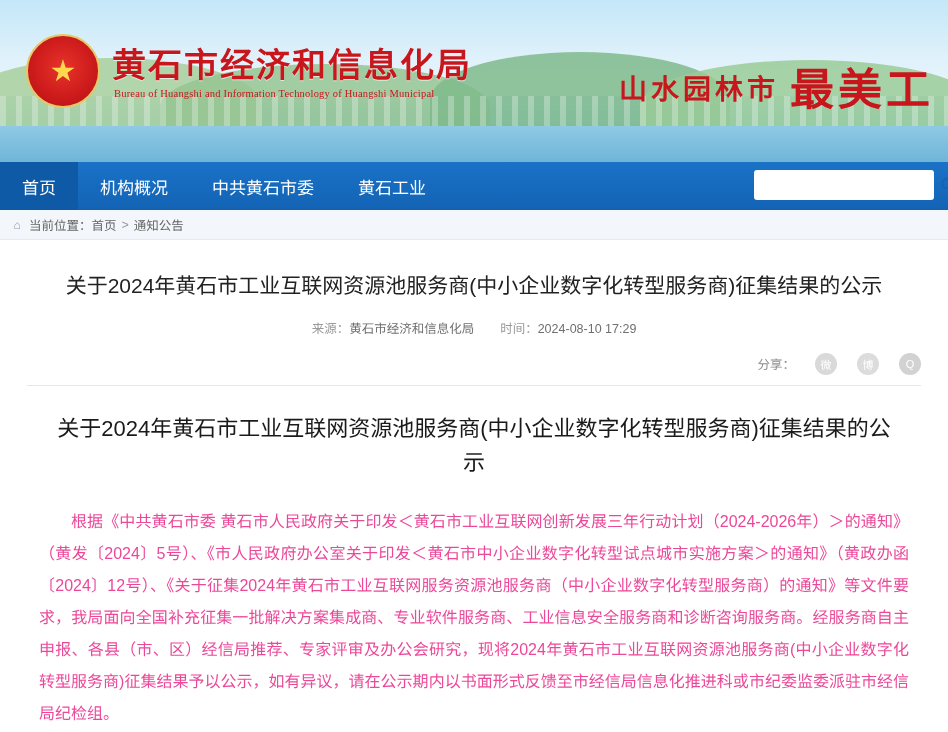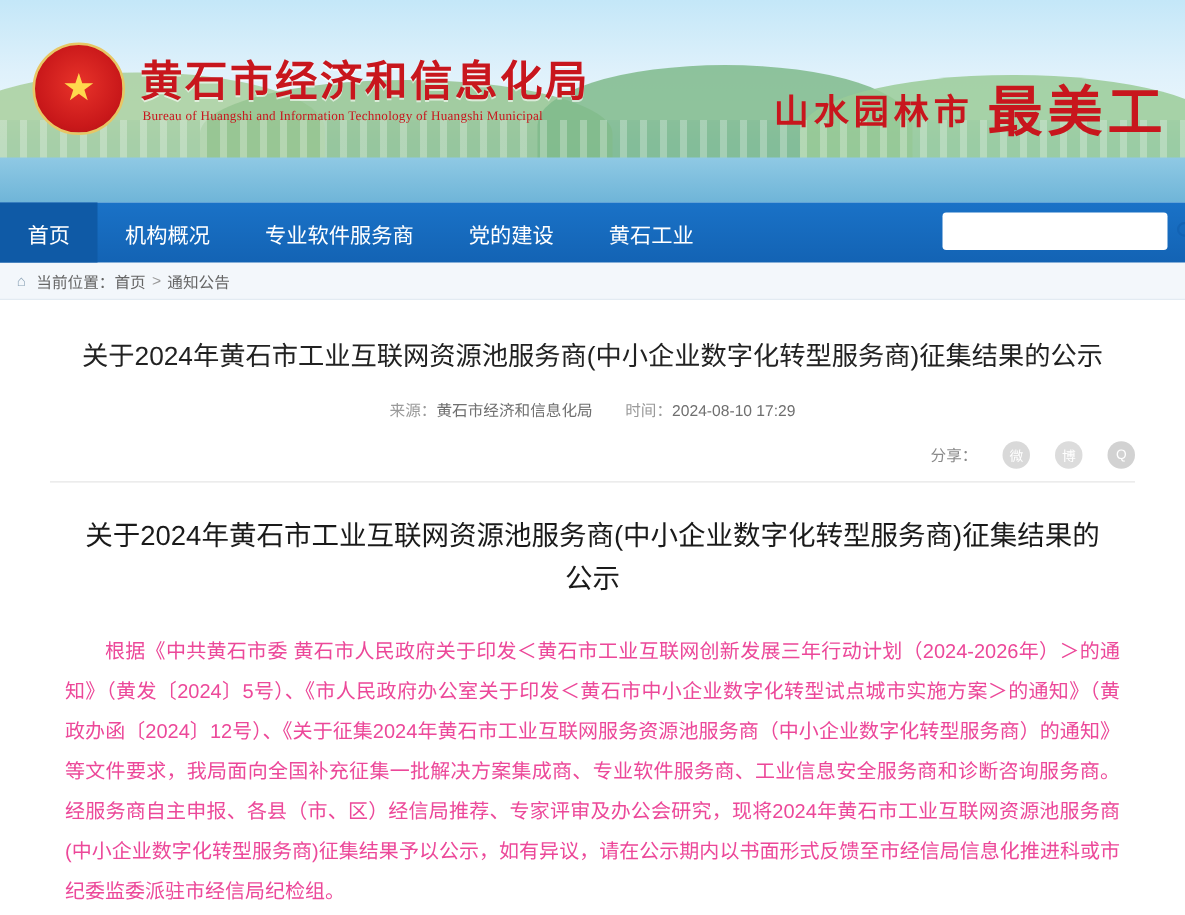--- a/index.html
+++ b/index.html
@@ -139,21 +139,21 @@
     width: 14px; height: 14px; margin-right: 5px;
     display: inline-flex; align-items: center; justify-content: center;
     color: #8aa2b5; font-size: 12px;
   }
   .crumb-bar a { color: #666; text-decoration: none; }
   .crumb-sep { margin: 0 5px; color: #999; }
 
   
   .article {
     width: 948px;
-    padding: 0 40px;
+    padding: 0 27px;
     background: #fff;
   }
   .art-title-top {
     padding: 30px 4px 0 4px;
     font-size: 21px;
     color: #222;
     text-align: center;
     line-height: 1.5;
     font-weight: normal;
   }
@@ -230,24 +230,21 @@
 
 <div class="navbar">
   <div class="nav-items">
     <div class="nav-item active">
       <span>首页</span>
     </div>
     <div class="nav-item">
       <span>机构概况</span>
     </div>
     <div class="nav-item">
-      <span>专业软件服务商</span>
-    </div>
-    <div class="nav-item">
-      <span>党的建设</span>
+      <span>中共黄石市委</span>
     </div>
     <div class="nav-item">
       <span>黄石工业</span>
     </div>
   </div>
   <div class="nav-spacer"></div>
   <div class="search-wrap">
     <input class="search-input" type="text" placeholder="" style="">
     <span class="search-icon">
       <svg width="18" height="18" viewBox="0 0 18 18" aria-hidden="true">

